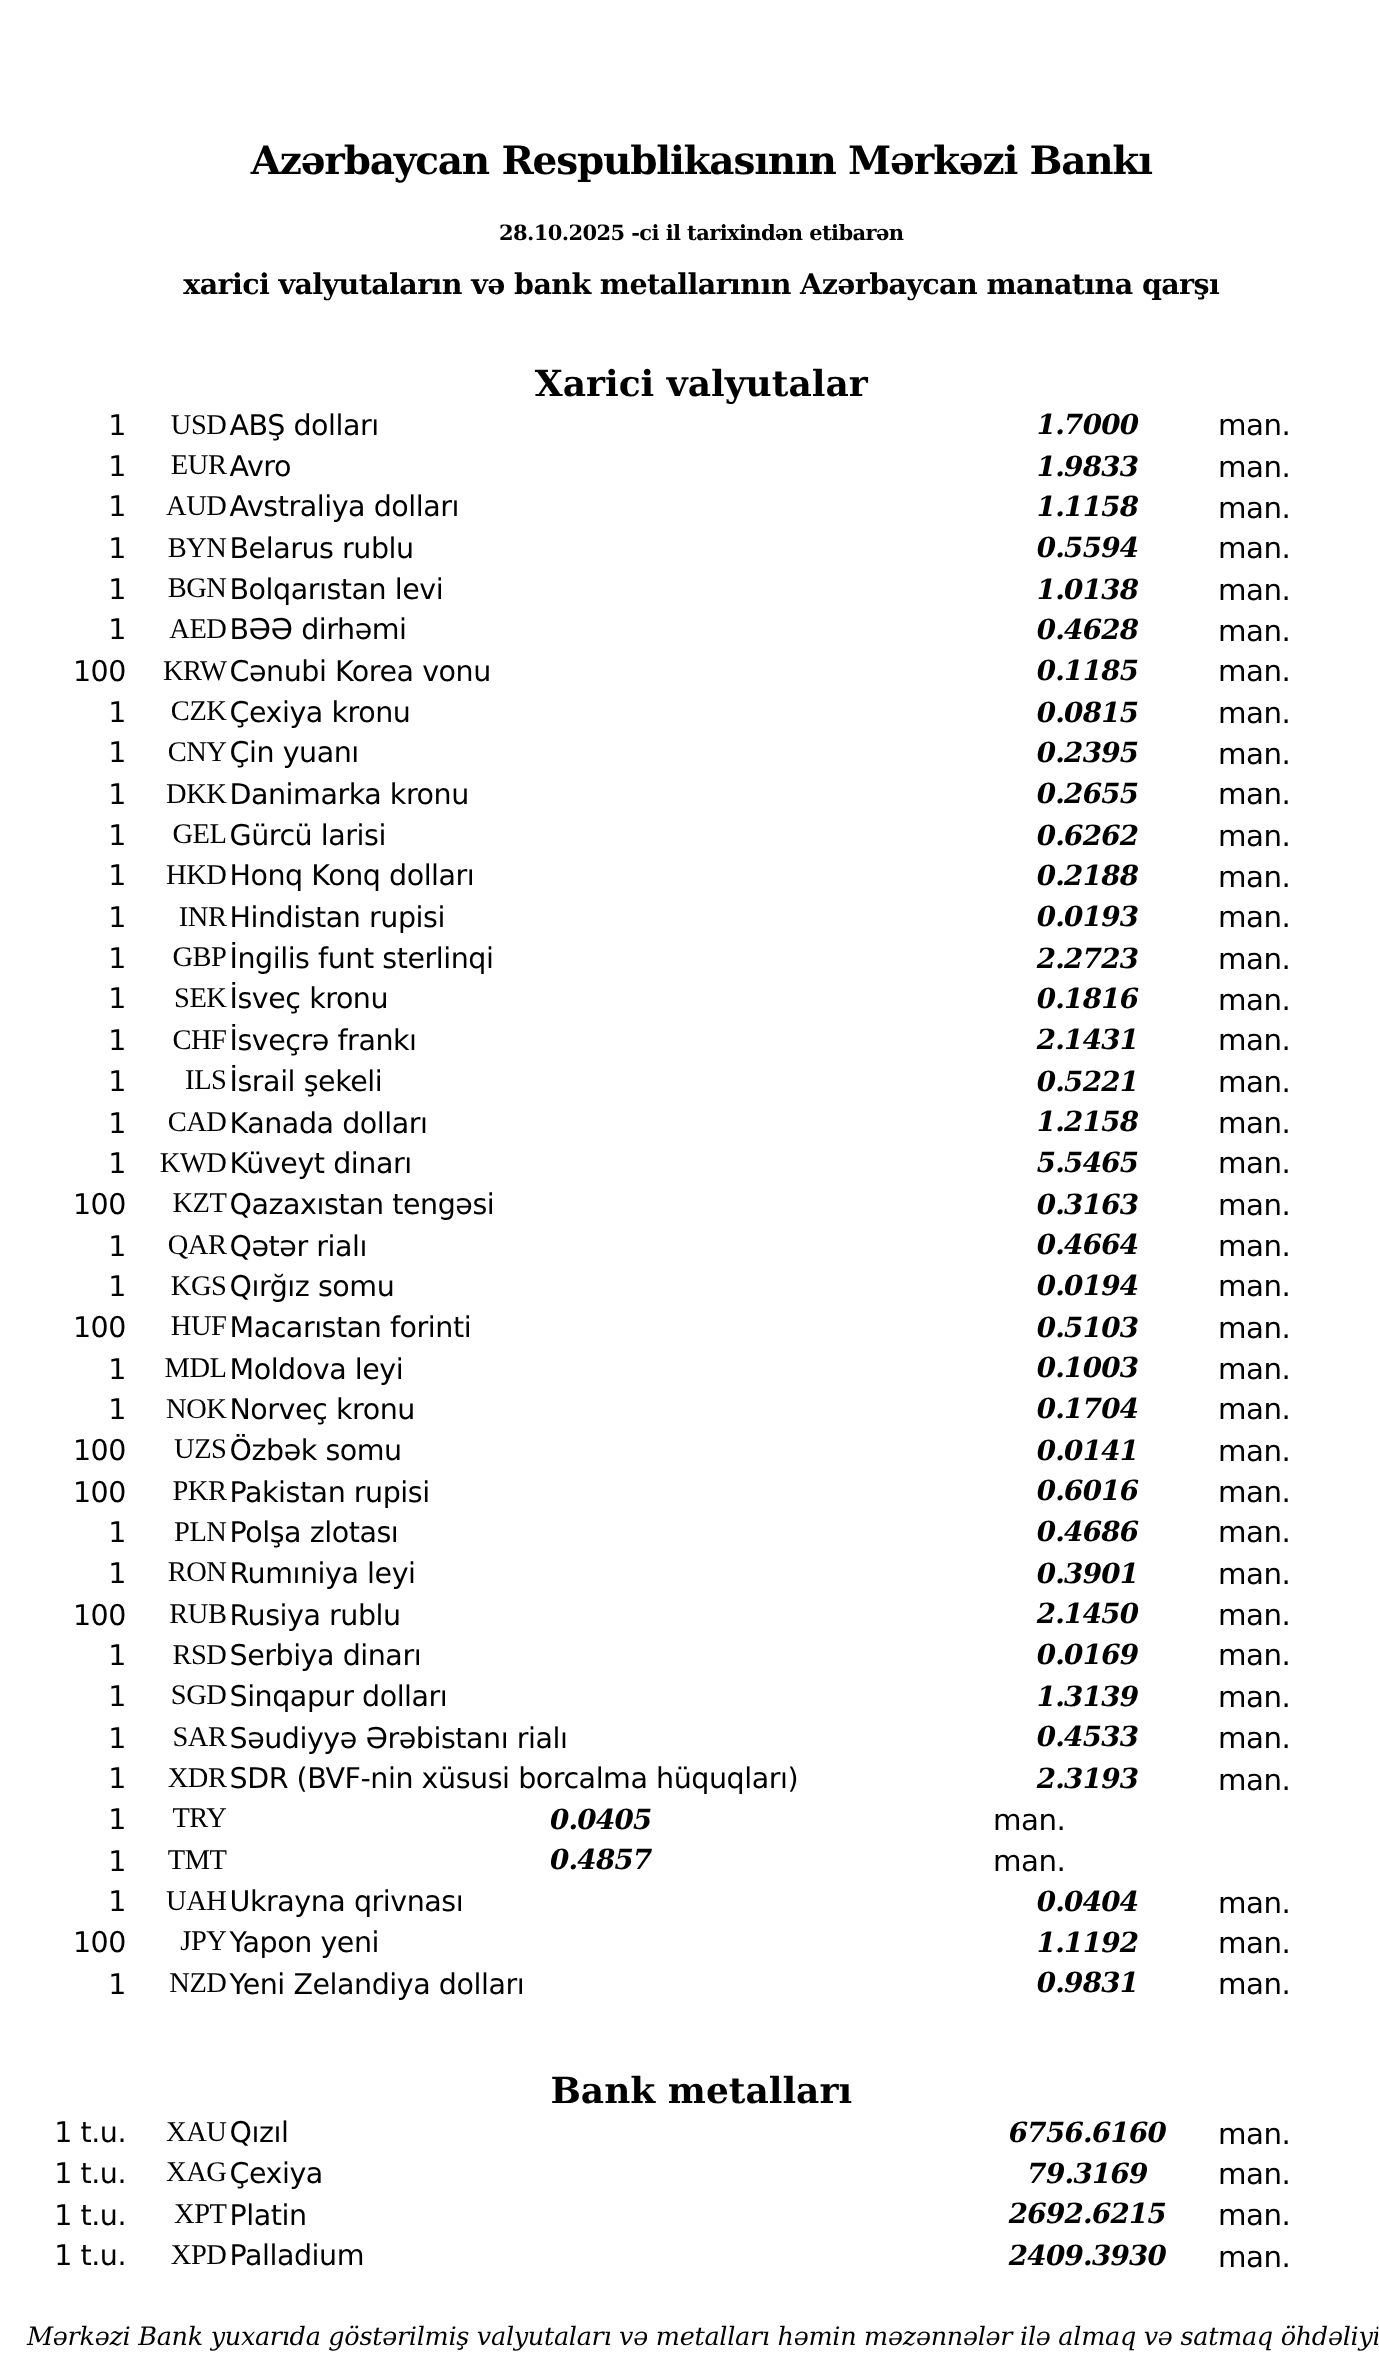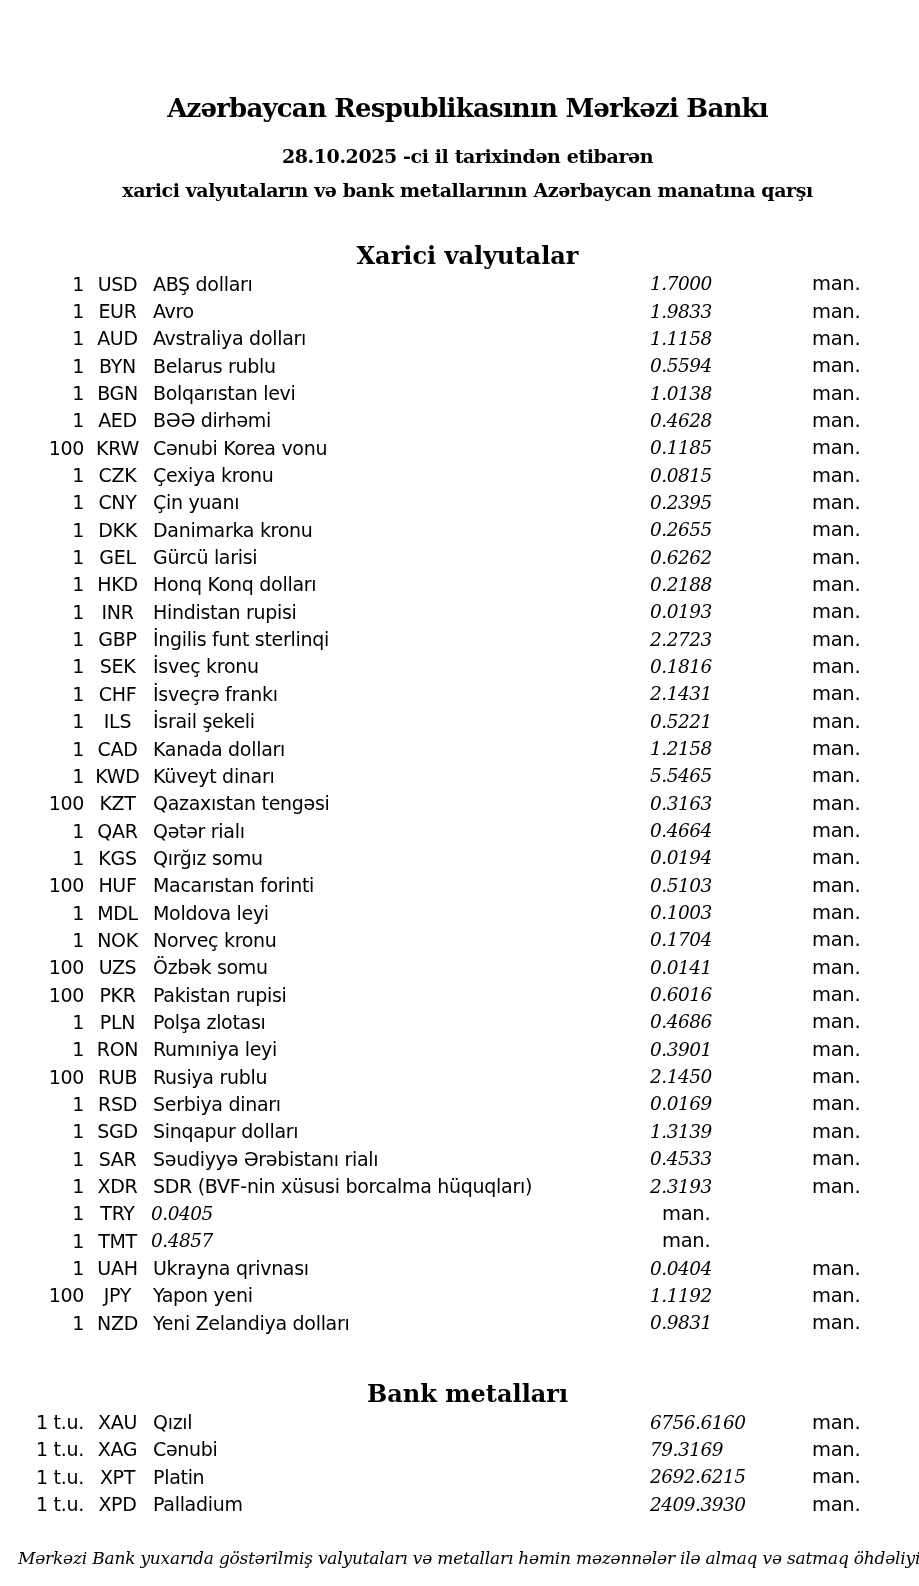--- a/index.html
+++ b/index.html
@@ -24,21 +24,21 @@
     font-weight: bold;
     padding-left: 16px;
   }
   .bank-title {
     font-size: 26px;
     line-height: 28px;
     letter-spacing: -0.8px;
     padding-top: 58px;
   }
   .date-line {
-    font-size: 19px;
+    font-size: 14px;
     line-height: 22px;
     letter-spacing: -0.4px;
     margin-top: 23px;
   }
   .subtitle {
     font-size: 19px;
     line-height: 22px;
     letter-spacing: -0.4px;
     margin-top: 12px;
   }
@@ -62,27 +62,27 @@
   .row {
     display: grid;
     grid-template-columns: 84px 67px 1fr 150px 119px;
     height: 27.35px;
     align-items: center;
     font-size: 19px;
     letter-spacing: -0.3px;
     white-space: nowrap;
   }
   .row .qty  { text-align: right; }
-  .row .code { text-align: center; }
+  .row .code { text-align: right; font-family: Liberation Serif, serif; }
   .row .name { padding-left: 2px; }
   .row .rate {
-    text-align: left;
+    text-align: center;
     font-family: "DejaVu Serif", serif;
     font-style: italic;
-    font-weight: normal;
+    font-weight: bold;
     font-size: 18.5px;
     letter-spacing: -0.5px;
   }
   .row .man {
     padding-left: 12px;
     font-size: 19.5px;
   }
   .footer {
     margin-top: 30px;
     padding-left: 18px;
@@ -387,21 +387,21 @@
       <div class="row">
     <span class="qty">1 t.u.</span>
     <span class="code">XAU</span>
     <span class="name">Qızıl</span>
     <span class="rate">6756.6160</span>
     <span class="man">man.</span>
   </div>
       <div class="row">
     <span class="qty">1 t.u.</span>
     <span class="code">XAG</span>
-    <span class="name">Cənubi</span>
+    <span class="name">Çexiya</span>
     <span class="rate">79.3169</span>
     <span class="man">man.</span>
   </div>
       <div class="row">
     <span class="qty">1 t.u.</span>
     <span class="code">XPT</span>
     <span class="name">Platin</span>
     <span class="rate">2692.6215</span>
     <span class="man">man.</span>
   </div>

